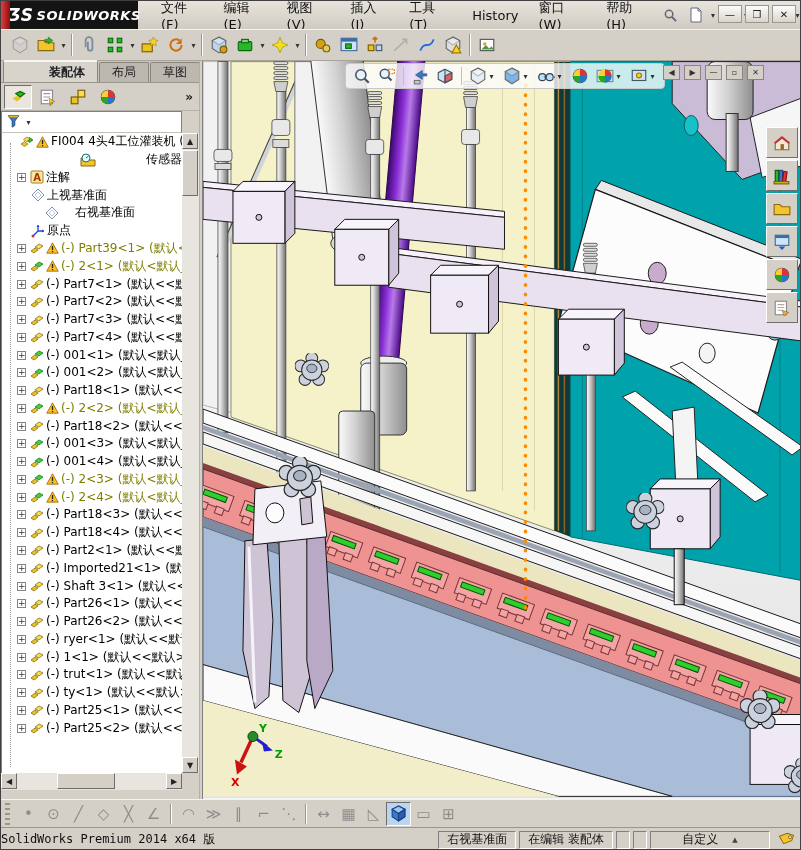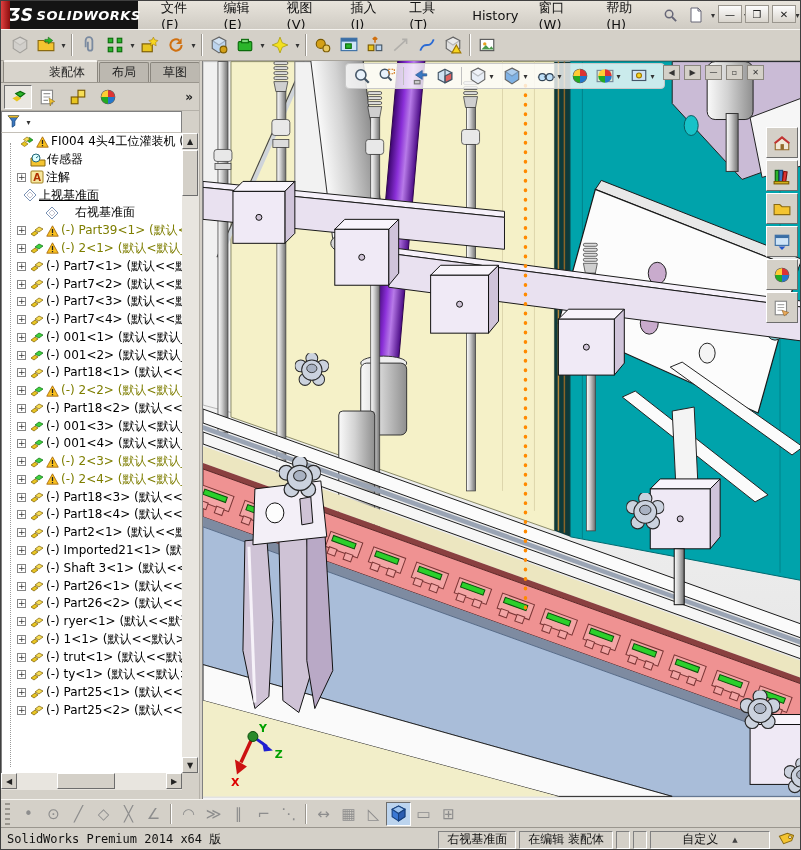--- a/index.html
+++ b/index.html
@@ -21,21 +21,21 @@
   
   #maintb{position:absolute;left:0;top:28px;width:801px;height:32px;background:#d4d0c8;border-top:1px solid #f5f3ef;border-bottom:1px solid #a7a39b;display:flex;align-items:center;padding-left:6px;}
   .tb-btn{width:26px;height:26px;display:flex;align-items:center;justify-content:center;border:1px solid transparent;}
   .tb-btn.disabled{opacity:.45;filter:grayscale(1);}
   .tb-sep{width:2px;height:22px;border-left:1px solid #9a968e;border-right:1px solid #fff;margin:0 3px;}
   .icn svg{display:block;}
   
   #leftpanel{position:absolute;left:0;top:60px;width:200px;height:738px;background:#d4d0c8;}
   #tabsrow{position:absolute;left:0;top:0;width:200px;height:22px;border-bottom:1px solid #9a968e;display:flex;align-items:flex-end;padding-left:2px;background:#c9c5bd;}
   .tab{height:20px;padding:0 12px;font-size:12px;display:flex;align-items:center;border:1px solid #8a867e;border-bottom:none;background:#bcb8b0;color:#222;margin-right:1px;border-radius:2px 2px 0 0;}
-  .tab.active{background:#d8d4cc;border-top:2px solid #f8f6f2;font-weight:normal;height:22px;padding-left:45px;}
+  .tab.active{background:#d8d4cc;border-top:2px solid #f8f6f2;font-weight:bold;height:22px;padding-left:45px;}
   #panelbar{position:absolute;left:0;top:22px;width:200px;height:28px;background:#d4d0c8;display:flex;align-items:center;padding-left:3px;gap:2px;border-bottom:1px solid #b5b1a9;}
   .pbtn{width:28px;height:24px;display:flex;align-items:center;justify-content:center;border:1px solid transparent;}
   .pbtn.active{background:#e9e6e0;border-color:#6d6d6d #fff #fff #6d6d6d;}
   #pchev{margin-left:auto;margin-right:8px;font-size:12px;color:#222;font-weight:bold;}
   #filterrow{position:absolute;left:0;top:50px;width:181px;height:22px;background:#fff;border:1px solid #808080;border-bottom:1px solid #c4c0b8;display:flex;align-items:center;padding-left:4px;gap:3px;}
   
   #tree{position:absolute;left:0;top:72px;width:181px;height:640px;background:#fff;border-left:1px solid #808080;overflow:hidden;}
   #spine{position:absolute;left:8px;top:10px;bottom:6px;border-left:1px dotted #9a9a9a;}
   .trow{position:relative;height:17.77px;display:flex;align-items:center;white-space:nowrap;overflow:hidden;font-size:12px;color:#000;}
   .trow .plus{width:9px;height:9px;border:1px solid #848484;background:#fff;font-size:9px;line-height:7px;text-align:center;color:#333;margin:0 3px 0 2px;flex:none;}
@@ -62,21 +62,21 @@
   #taskpane{position:absolute;right:2px;top:66px;width:34px;display:flex;flex-direction:column;gap:2px;}
   .tpbtn{width:32px;height:31px;background:#d4d0c8;border:1px solid;border-color:#fff #6d6d6d #6d6d6d #fff;display:flex;align-items:center;justify-content:center;}
   
   #bottomtb{position:absolute;left:0;top:798px;width:801px;height:28px;background:#d4d0c8;border-top:1px solid #f5f3ef;display:flex;align-items:center;padding-left:4px;}
   #bhandle{width:5px;height:22px;margin-right:6px;background:repeating-linear-gradient(to bottom,#9a968e 0 2px,transparent 2px 5px);}
   .bbtn{width:25px;height:24px;display:flex;align-items:center;justify-content:center;font-size:15px;color:#8d8d8d;}
   .bbtn.on{border:1px solid;border-color:#6d6d6d #fff #fff #6d6d6d;background:#bcd4ee;}
   .bsep{width:2px;height:20px;border-left:1px solid #9a968e;border-right:1px solid #fff;margin:0 4px;}
   
   #statusbar{position:absolute;left:0;top:826px;width:801px;height:24px;background:#d4d0c8;border-top:1px solid #9a968e;display:flex;align-items:center;font-size:12px;}
-  #statusleft{margin-left:6px;font-family:"DejaVu Sans Mono","Liberation Mono",monospace;font-size:12px;color:#111;flex:1;}
+  #statusleft{font-family:"DejaVu Sans Mono","Liberation Mono",monospace;font-size:12px;color:#111;flex:1;}
   .sfield{height:18px;border:1px solid;border-color:#808080 #fff #fff #808080;display:flex;align-items:center;justify-content:center;padding:0 8px;margin-right:3px;color:#111;}
   .sfield.empty{width:14px;padding:0;}
   .sfield .up{font-size:7px;margin-left:14px;color:#444;}
   #tagicon{margin:0 8px 0 4px;}
 </style>
 </head>
 <body>
 
 <div id="win">
 
@@ -336,60 +336,71 @@
           </span>
           <span class="wicon">
             <svg width="13" height="12" viewBox="0 0 16 15">
               <path d="M8 1l7.2 13H.8z" fill="#f8c020" stroke="#a06000"></path>
               <rect x="7.2" y="5" width="1.6" height="5" fill="#222"></rect>
               <rect x="7.2" y="11.2" width="1.6" height="1.6" fill="#222"></rect>
             </svg>
           </span>
           <span class="tlabel">FI004 4头4工位灌装机  (默</span>
         </div>
-        <div class="trow" style="padding-left: 13px;">
+        <div class="trow" style="padding-left: 13px; justify-content: space-between;">
           <span style="width: 15px; flex: 0 0 auto;"></span>
           <span class="ticon">
             <svg width="16" height="16" viewBox="0 0 16 16">
               <path d="M1 6h5l1.5 2H15v6H1z" fill="#f4c430" stroke="#8a6a10"></path>
               <circle cx="6" cy="6" r="4" fill="#dff" stroke="#267"></circle>
               <path d="M6 6L8.5 4" stroke="#267"></path>
             </svg>
           </span>
           <span class="tlabel">传感器</span>
         </div>
         <div class="trow" style="padding-left: 13px;">
           <span class="plus">+</span>
           <span class="ticon">
             <svg width="16" height="16" viewBox="0 0 16 16">
               <rect x="2" y="2" width="12" height="12" rx="1" fill="#f8e8a0" stroke="#a08020"></rect>
               <text x="8" y="12" font-size="10" font-weight="bold" fill="#b03000" text-anchor="middle" font-family="DejaVu Sans">A</text>
             </svg>
           </span>
           <span class="tlabel">注解</span>
         </div>
-        <div class="trow" style="padding-left: 5px; text-decoration: underline;">
+        <div class="trow" style="padding-left: 13px;">
           <span style="width: 15px; flex: 0 0 auto;"></span>
           <span class="ticon">
             <svg width="16" height="16" viewBox="0 0 16 16">
               <path d="M8 2l6 6-6 6-6-6z" fill="none" stroke="#7a92b4"></path>
               <path d="M8 5l3 3-3 3-3-3z" fill="none" stroke="#aab" stroke-width=".7"></path>
             </svg>
           </span>
           <span class="tlabel">上视基准面</span>
         </div>
         <div class="trow" style="padding-left: 13px; gap: 14px;">
           <span style="width: 15px; flex: 0 0 auto;"></span>
           <span class="ticon">
             <svg width="16" height="16" viewBox="0 0 16 16">
               <path d="M8 2l6 6-6 6-6-6z" fill="none" stroke="#7a92b4"></path>
               <path d="M8 5l3 3-3 3-3-3z" fill="none" stroke="#aab" stroke-width=".7"></path>
             </svg>
           </span>
           <span class="tlabel">右视基准面</span>
+        </div>
+        <div class="trow" style="padding-left: 13px;">
+          <span style="width: 15px; flex: 0 0 auto;"></span>
+          <span class="ticon">
+            <svg width="16" height="16" viewBox="0 0 16 16">
+              <path d="M3 13l5-5M8 8V2M8 8h6" stroke="#2244cc" fill="none" stroke-width="1.3"></path>
+              <path d="M8 2l-1.5 2h3zM14 8l-2-1.5v3z" fill="#2244cc"></path>
+              <circle cx="3" cy="13" r="1.5" fill="#c33"></circle>
+            </svg>
+          </span>
+          <span class="tlabel">原点</span>
         </div>
         <div class="trow olive" style="padding-left: 13px;">
           <span class="plus">+</span>
           <span class="ticon">
             <svg width="16" height="16" viewBox="0 0 16 16">
               <path d="M2 11l4-3 3 2-4 3z" fill="#e8c520" stroke="#7a5a00" stroke-width=".7"></path>
               <path d="M6 7l4-3 4 2-4 3z" fill="#f6dd55" stroke="#7a5a00" stroke-width=".7"></path>
             </svg>
           </span>
           <span class="wicon">

